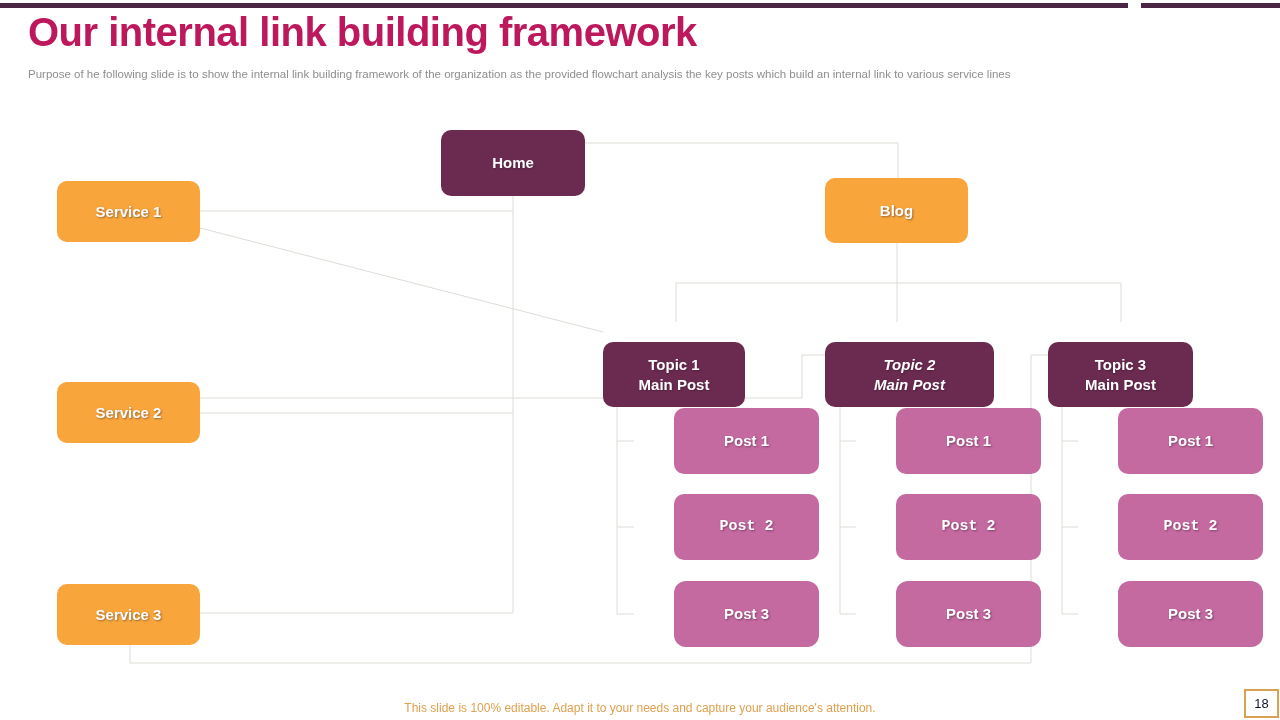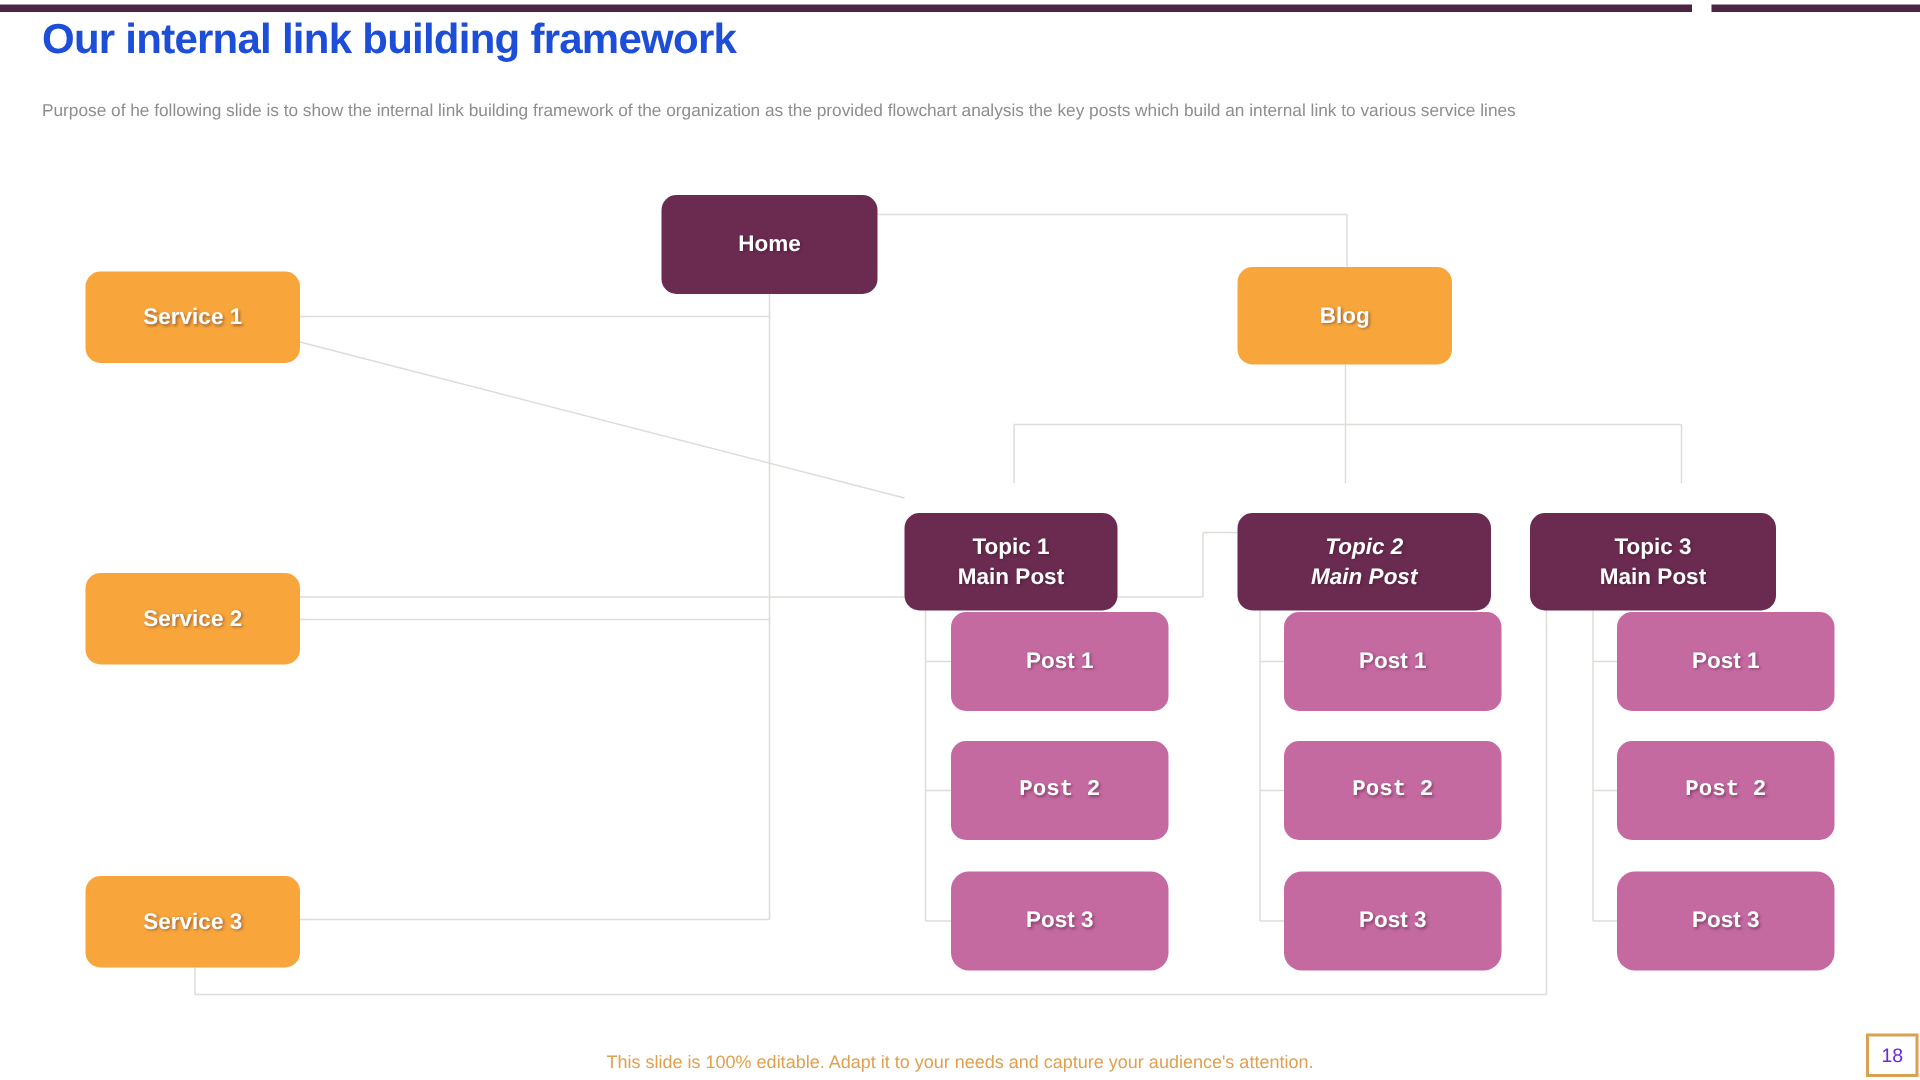--- a/index.html
+++ b/index.html
@@ -4,22 +4,22 @@
 <style>
   html,body{margin:0;padding:0;}
   body{width:1280px;height:720px;overflow:hidden;background:#fff;
        font-family:"Liberation Sans", sans-serif;}
   .slide{position:relative;width:1280px;height:720px;background:#fff;}
 
   .topbar{position:absolute;top:3px;height:5px;background:var(--top_bar,#4A2644);}
   .topbar.left{left:0;width:1128px;}
   .topbar.right{left:1141px;width:139px;}
 
-  .title{position:absolute;left:28px;top:10px;font-size:28px;font-weight:bold;
-         color:#1d4ed8;letter-spacing:-0.5px;white-space:nowrap;}
+  .title{position:absolute;left:28px;top:10px;font-size:40px;font-weight:bold;
+         color:#be185d;letter-spacing:-0.5px;white-space:nowrap;}
   .subtitle{position:absolute;left:28px;top:68px;font-size:11.5px;color:#8E8E8E;
             white-space:nowrap;}
 
   svg.connectors{position:absolute;left:0;top:0;z-index:0;}
   svg.connectors line{stroke:var(--connector_line,#DEDCD6);stroke-width:1;}
 
   .node{position:absolute;z-index:1;display:flex;flex-direction:column;
         align-items:center;justify-content:center;color:#fff;font-weight:bold;
         font-size:15px;border-radius:10px;text-align:center;line-height:1.3;
         text-shadow:1px 1px 2px rgba(50,20,40,0.45);}
@@ -27,32 +27,32 @@
   .orange{background:var(--accent_orange,#F8A63C);text-align:center;}
   .pink{background:var(--accent_pink,#C569A1);}
 
   #home    {left:441px;top:110px;width:144px;height:66px;}
   #blog    {left:825px;top:178px;width:143px;height:65px;}
   #service1{left:57px;top:181px;width:143px;height:61px;}
   #service2{left:57px;top:382px;width:143px;height:61px;}
   #service3{left:57px;top:584px;width:143px;height:61px;}
   #topic1  {left:603px;top:322px;width:142px;height:65px;}
   #topic2  {left:825px;top:322px;width:169px;height:65px;font-style:italic;}
-  #topic3  {left:1020px;top:322px;width:164px;height:65px;}
+  #topic3  {left:1048px;top:322px;width:145px;height:65px;}
 
-  .post{width:145px;height:66px;}
+  .post{width:145px;height:66px;margin-left:40px;}
   .c1{left:634px;} .c2{left:856px;} .c3{left:1078px;}
   .r1{top:408px;} .r2{top:494px;font-family:Liberation Mono, monospace;} .r3{top:581px;border-radius:12px;}
 
   .footer{position:absolute;left:0;right:0;top:701px;text-align:center;
           font-size:12px;color:var(--footer_text,#DFA04F);}
   .pagebox{position:absolute;left:1244px;top:689px;width:31px;height:25px;
            border:2px solid var(--page_border,#D8A153);background:#fff;
            display:flex;align-items:center;justify-content:center;
-           font-size:13px;color:#6d28d9;}
+           font-size:13px;color:#0f172a;}
 </style>
 </head>
 <body>
 
 <div class="slide">
 
   <div class="topbar left"></div>
   <div class="topbar right"></div>
 
   <div class="title">Our internal link building framework</div>

